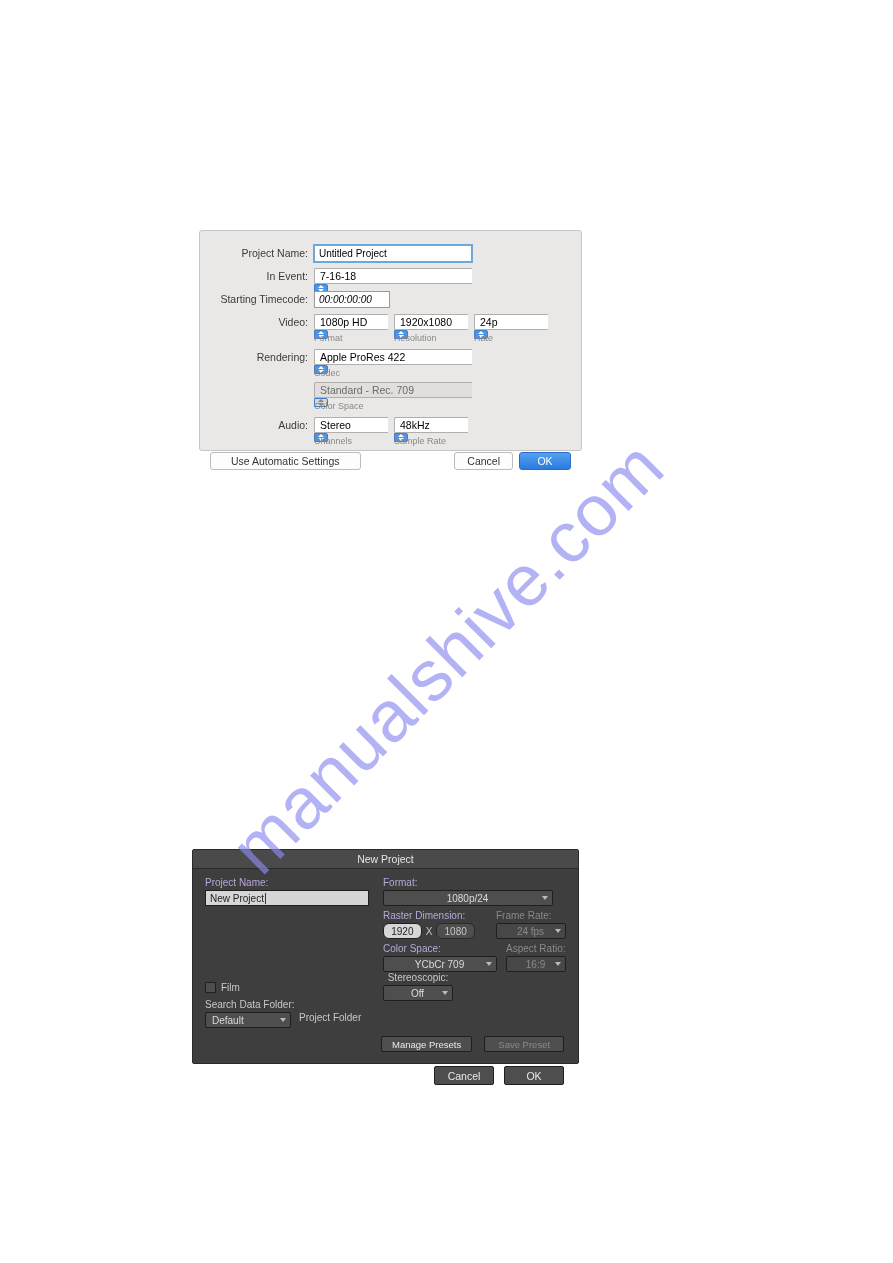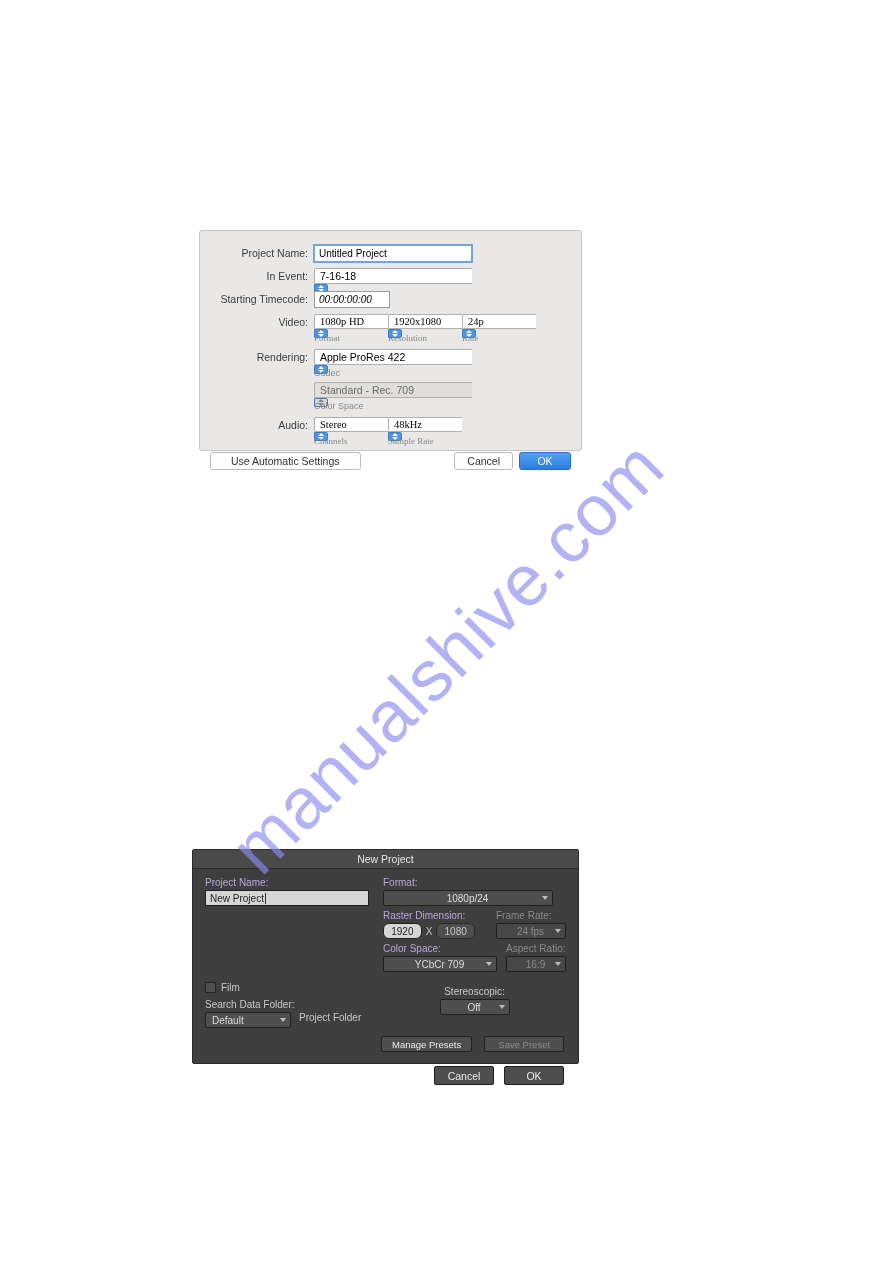--- a/index.html
+++ b/index.html
@@ -114,21 +114,21 @@
     border-right: 3px solid transparent;
   }
   .select1-btn .tri-up { border-bottom: 3px solid #fff; }
   .select1-btn .tri-dn { border-top: 3px solid #fff; }
   .sublabel1 {
     font-size: 9px;
     color: #888;
     margin-top: 2px;
   }
   .col1 { display: flex; flex-direction: column; }
-  .multi1 { display: flex; flex: 1; font-family: Liberation Serif, serif; }
+  .multi1 { display: flex; gap: 6px; flex: 1; }
   .footer1 {
     display: flex;
     align-items: center;
     margin-top: 6px;
     padding: 0 0px;
   }
   .btn-mac {
     height: 18px;
     border: 1px solid #bdbcb9;
     border-radius: 3px;
@@ -453,21 +453,21 @@
           </div>
           <div class="col1" style="width:60px;margin-left:auto">
             <div class="lbl2 dim">Aspect Ratio:</div>
             <div class="select2 dim">
               <span>16:9</span>
               <span class="select2-arrow"></span>
             </div>
           </div>
         </div>
 
-        <div class="row2" style="margin-top:14px;justify-content:center">
+        <div class="row2" style="margin-top:0;justify-content:flex-start">
           <div class="col1" style="width:70px">
             <div class="lbl2 plain" style="text-align:center">Stereoscopic:</div>
             <div class="select2">
               <span>Off</span>
               <span class="select2-arrow"></span>
             </div>
           </div>
         </div>
       </div>
     </div>

